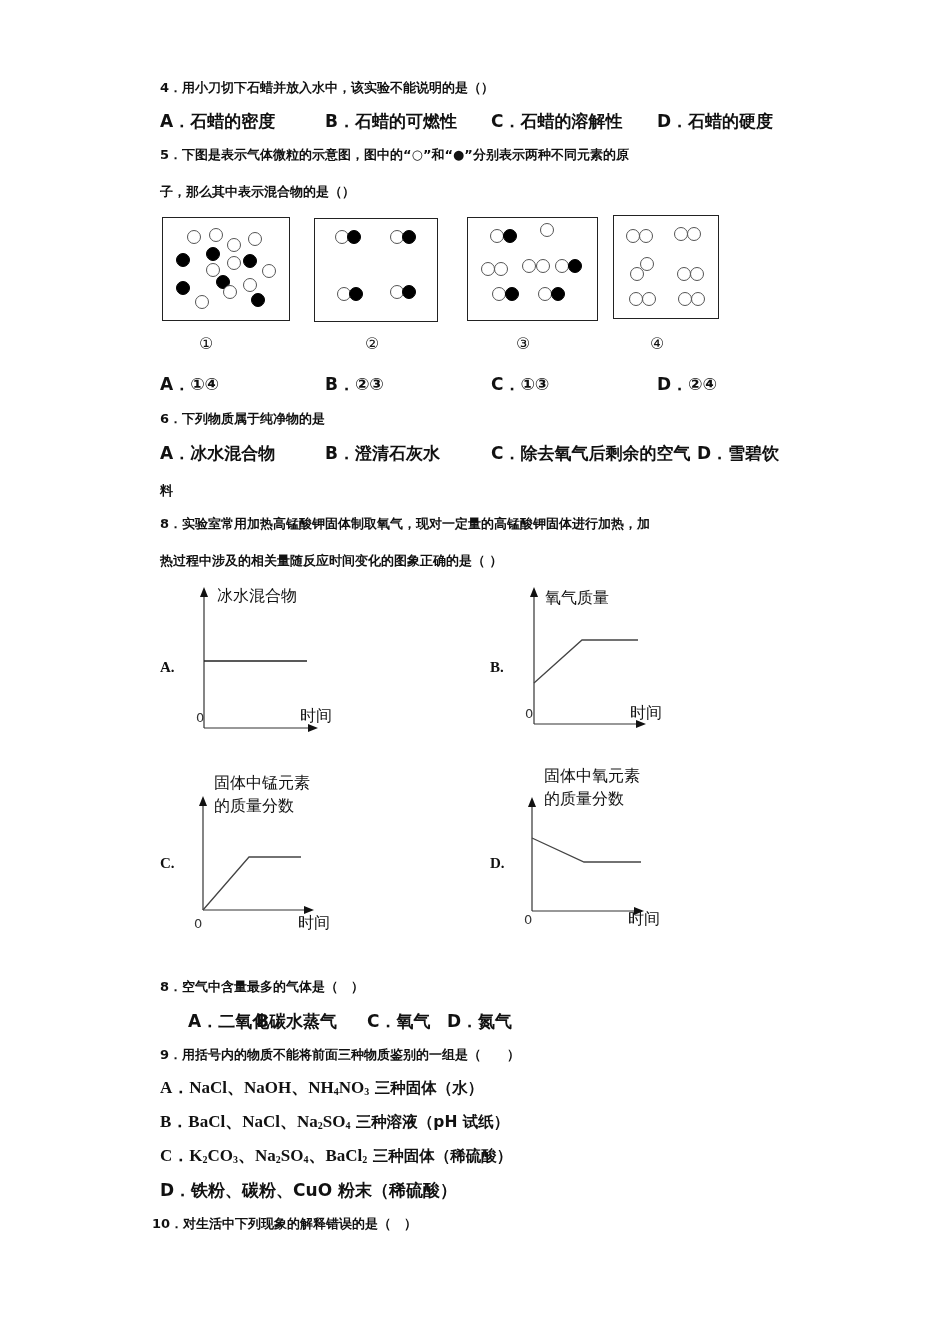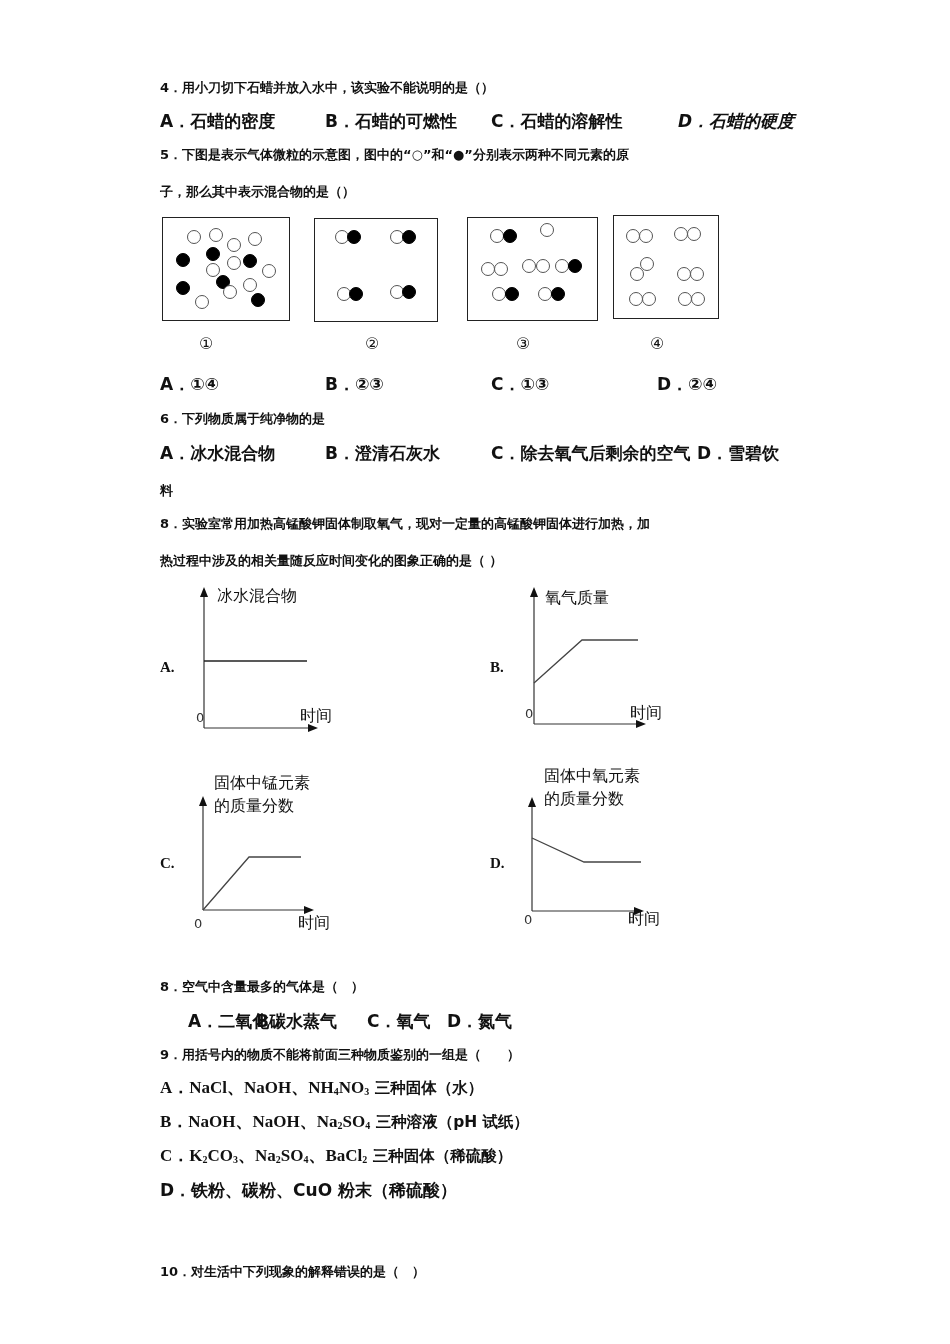--- a/index.html
+++ b/index.html
@@ -21,21 +21,21 @@
   .zero { position:absolute; font-size:13px; color:#333; }
   .chart-letter { position:absolute; font-size:15px; font-weight:bold; font-family:"Liberation Serif", serif; }
 </style>
 </head>
 <body>
 
 <div class="line" style="left:160px;top:78px;">4．用小刀切下石蜡并放入水中，该实验不能说明的是（）</div>
 <div class="opt" style="left:160px;top:111px;">A．石蜡的密度</div>
 <div class="opt" style="left:325px;top:111px;">B．石蜡的可燃性</div>
 <div class="opt" style="left:491px;top:111px;">C．石蜡的溶解性</div>
-<div class="opt" style="left:678px;top:111px;font-style:italic;">D．石蜡的硬度</div>
+<div class="opt" style="left:657px;top:111px;">D．石蜡的硬度</div>
 
 <div class="line" style="left:160px;top:145px;">5．下图是表示气体微粒的示意图，图中的“○”和“●”分别表示两种不同元素的原</div>
 <div class="line" style="left:160px;top:182px;text-align:right;">子，那么其中表示混合物的是（）</div>
 
 <div class="box" style="left:162px;top:217px;width:126px;height:102px;">
   <div class="atom w" style="left:24px;top:12px;"></div>
   <div class="atom w" style="left:46px;top:10px;"></div>
   <div class="atom w" style="left:64px;top:20px;"></div>
   <div class="atom w" style="left:85px;top:14px;"></div>
   <div class="atom b" style="left:13px;top:35px;"></div>
@@ -175,20 +175,20 @@
 <div class="opt" style="left:160px;top:1011px;margin-left:28px;">A．二氧化碳</div>
 <div class="opt" style="left:256px;top:1011px;">B．水蒸气</div>
 <div class="opt" style="left:367px;top:1011px;">C．氧气</div>
 <div class="opt" style="left:447px;top:1011px;">D．氮气</div>
 
 <div class="line" style="left:160px;top:1045px;">9．用括号内的物质不能将前面三种物质鉴别的一组是（　　）</div>
 <div class="opt serif" style="left:160px;top:1078px;font-size:17px;">
   <span>A．NaCl、NaOH、NH</span><sub>4</sub><span>NO</span><sub>3</sub><span style="font-family:'DejaVu Sans',sans-serif;font-size:15.5px;"> 三种固体（水）</span>
 </div>
 <div class="opt serif" style="left:160px;top:1112px;font-size:17px;">
-  <span>B．NaOH、NaOH、Na</span><sub>2</sub><span>SO</span><sub>4</sub><span style="font-family:'DejaVu Sans',sans-serif;font-size:15.5px;"> 三种溶液（pH 试纸）</span>
+  <span>B．BaCl、NaCl、Na</span><sub>2</sub><span>SO</span><sub>4</sub><span style="font-family:'DejaVu Sans',sans-serif;font-size:15.5px;"> 三种溶液（pH 试纸）</span>
 </div>
 <div class="opt serif" style="left:160px;top:1146px;font-size:17px;">
   <span>C．K</span><sub>2</sub><span>CO</span><sub>3</sub><span>、Na</span><sub>2</sub><span>SO</span><sub>4</sub><span>、BaCl</span><sub>2</sub><span style="font-family:'DejaVu Sans',sans-serif;font-size:15.5px;"> 三种固体（稀硫酸）</span>
 </div>
 <div class="opt" style="left:160px;top:1180px;">D．铁粉、碳粉、CuO 粉末（稀硫酸）</div>
 
-<div class="line" style="left:160px;top:1214px;margin-top:48px;">10．对生活中下列现象的解释错误的是（　）</div>
+<div class="line" style="left:152px;top:1214px;">10．对生活中下列现象的解释错误的是（　）</div>
 
 </body></html>

